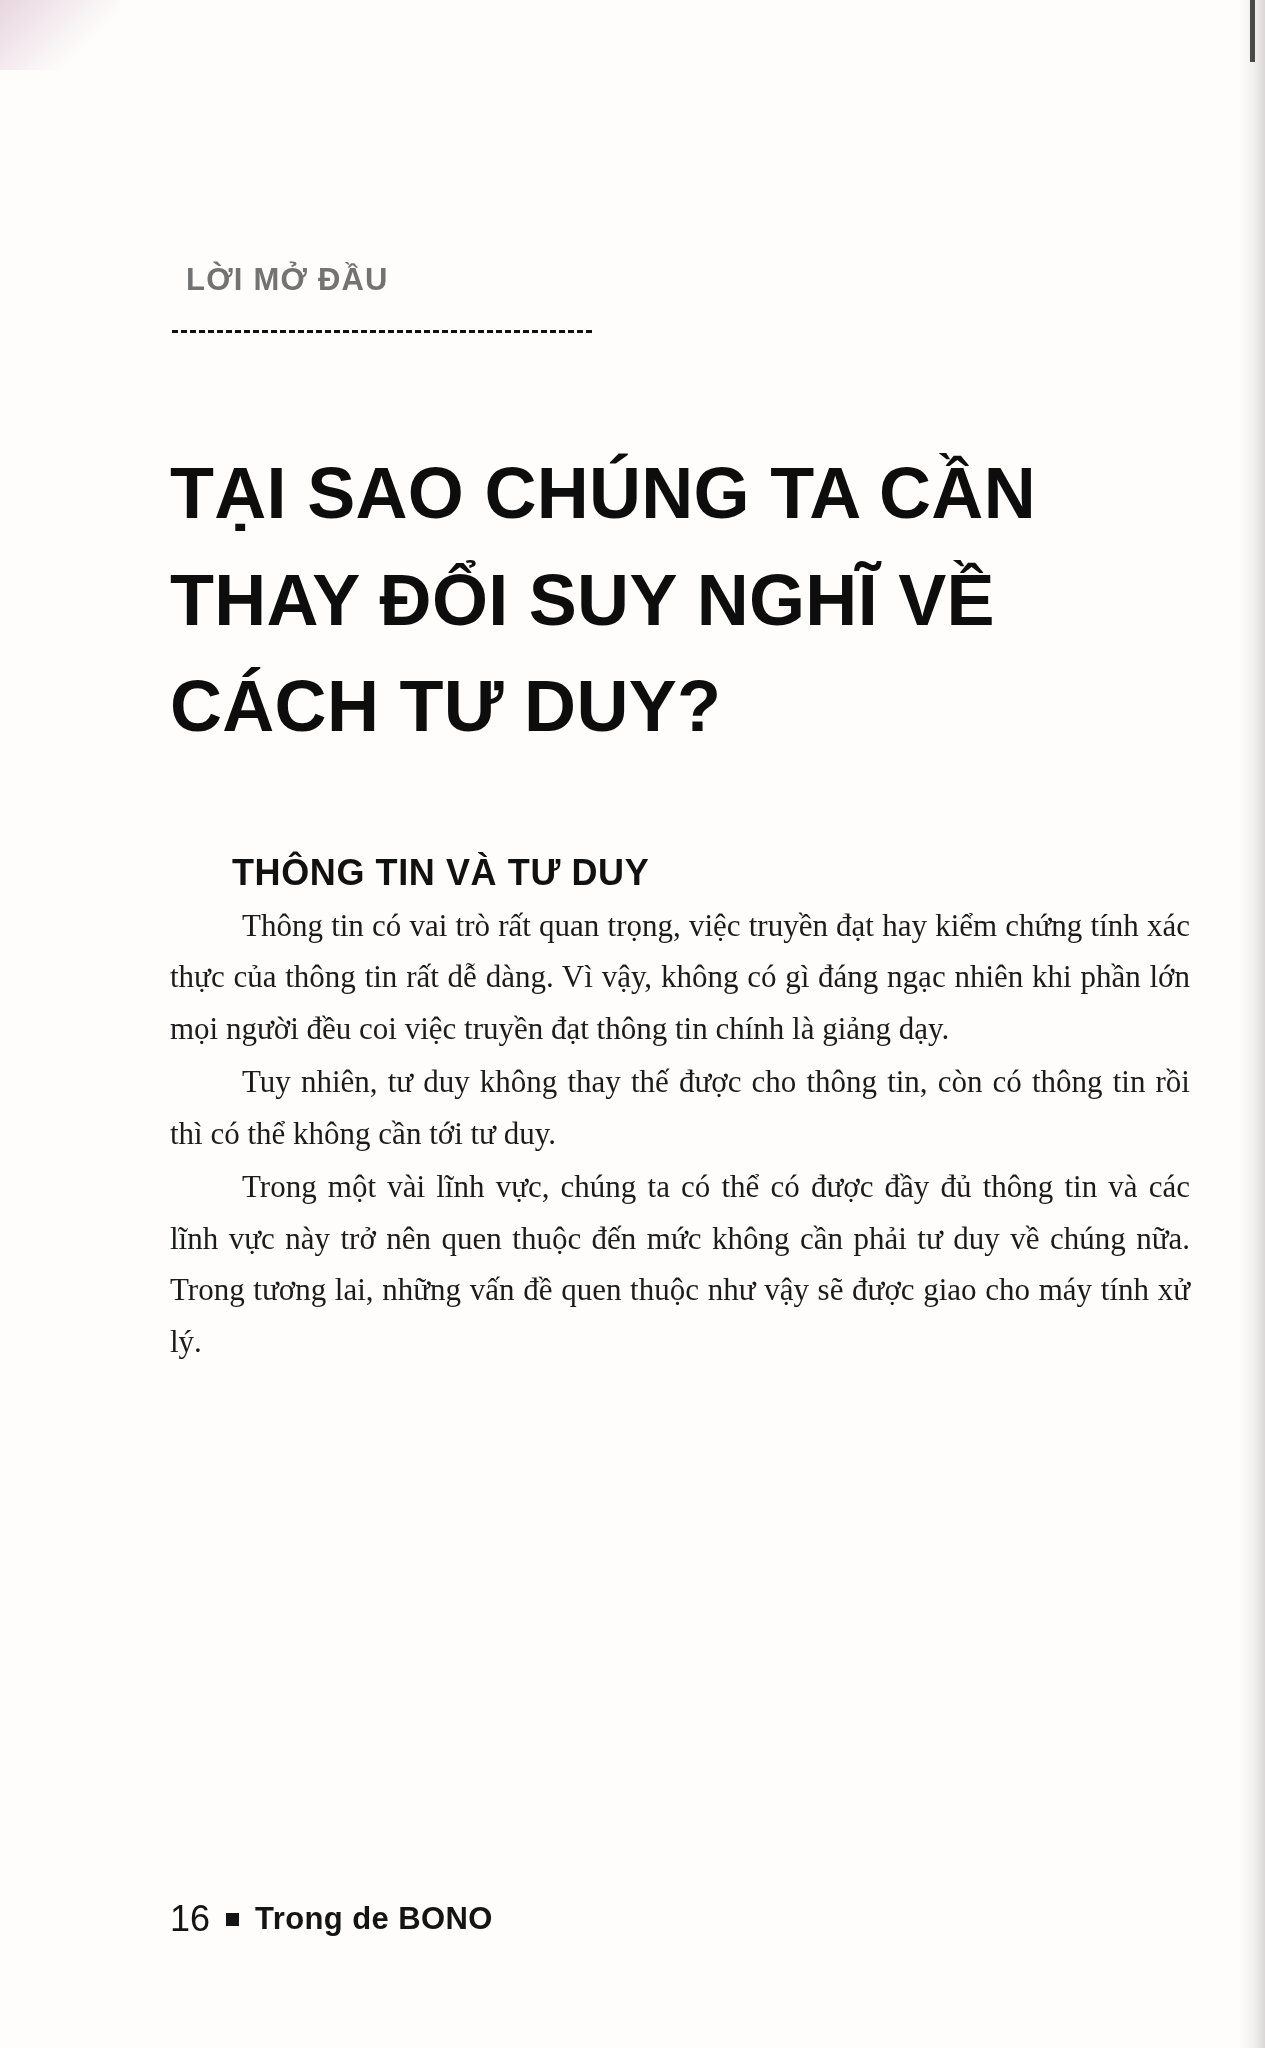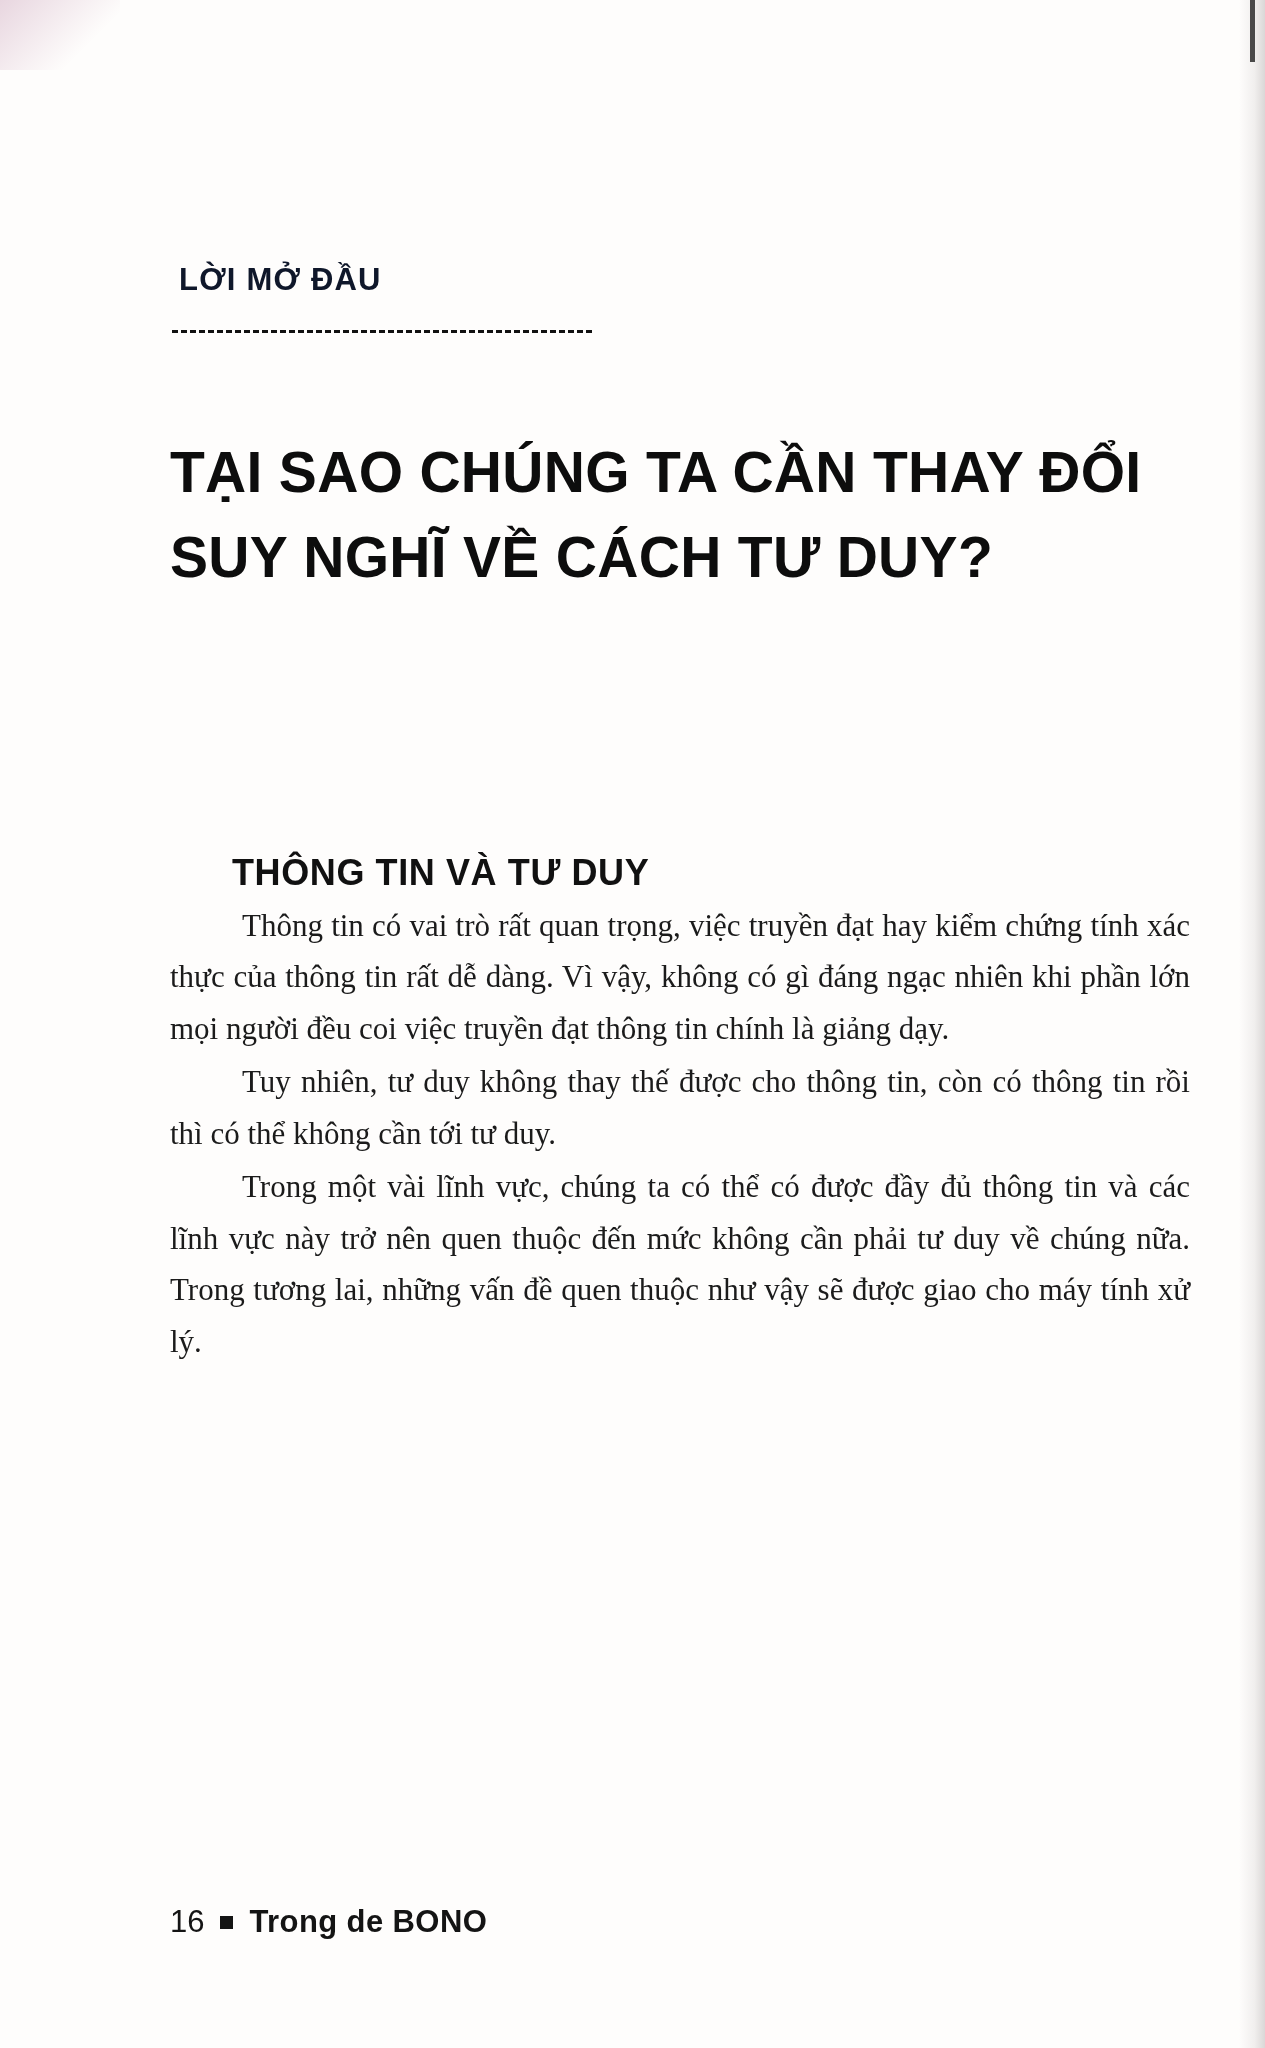--- a/index.html
+++ b/index.html
@@ -55,45 +55,45 @@
     left: 170px;
     top: 0;
     width: 1020px;
     height: 100%;
   }
 
   
   .eyebrow {
     position: absolute;
     top: 262px;
-    left: 9px;
+    left: 16px;
     font-family: "Liberation Sans", sans-serif;
     font-weight: 700;
     font-size: 31px;
     letter-spacing: 1.2px;
-    color: #0f172a;
+    color: #737373;
   }
   .dash-rule {
     position: absolute;
     top: 330px;
     left: 2px;
     width: 420px;
     height: 0;
     border-top: 3px dashed #111111;
   }
 
   
   .chapter-title {
     position: absolute;
     top: 392px;
     left: 0;
     width: 1000px;
     font-family: "Liberation Sans", sans-serif;
     font-weight: 700;
-    font-size: 57px;
+    font-size: 72px;
     line-height: 1.48;
     letter-spacing: 0.3px;
     color: #0d0d0d;
   }
 
   
   .subhead {
     position: absolute;
     top: 822px;
     left: 62px;
@@ -125,21 +125,21 @@
   .footer {
     position: absolute;
     bottom: 108px;
     left: 170px;
     display: flex;
     align-items: center;
     gap: 16px;
   }
   .folio {
     font-family: "Liberation Sans", sans-serif;
-    font-size: 31px;
+    font-size: 36px;
     font-weight: 400;
     color: #141414;
   }
   .folio-sep {
     width: 13px;
     height: 13px;
     background: #141414;
     display: inline-block;
   }
   .running-head {

